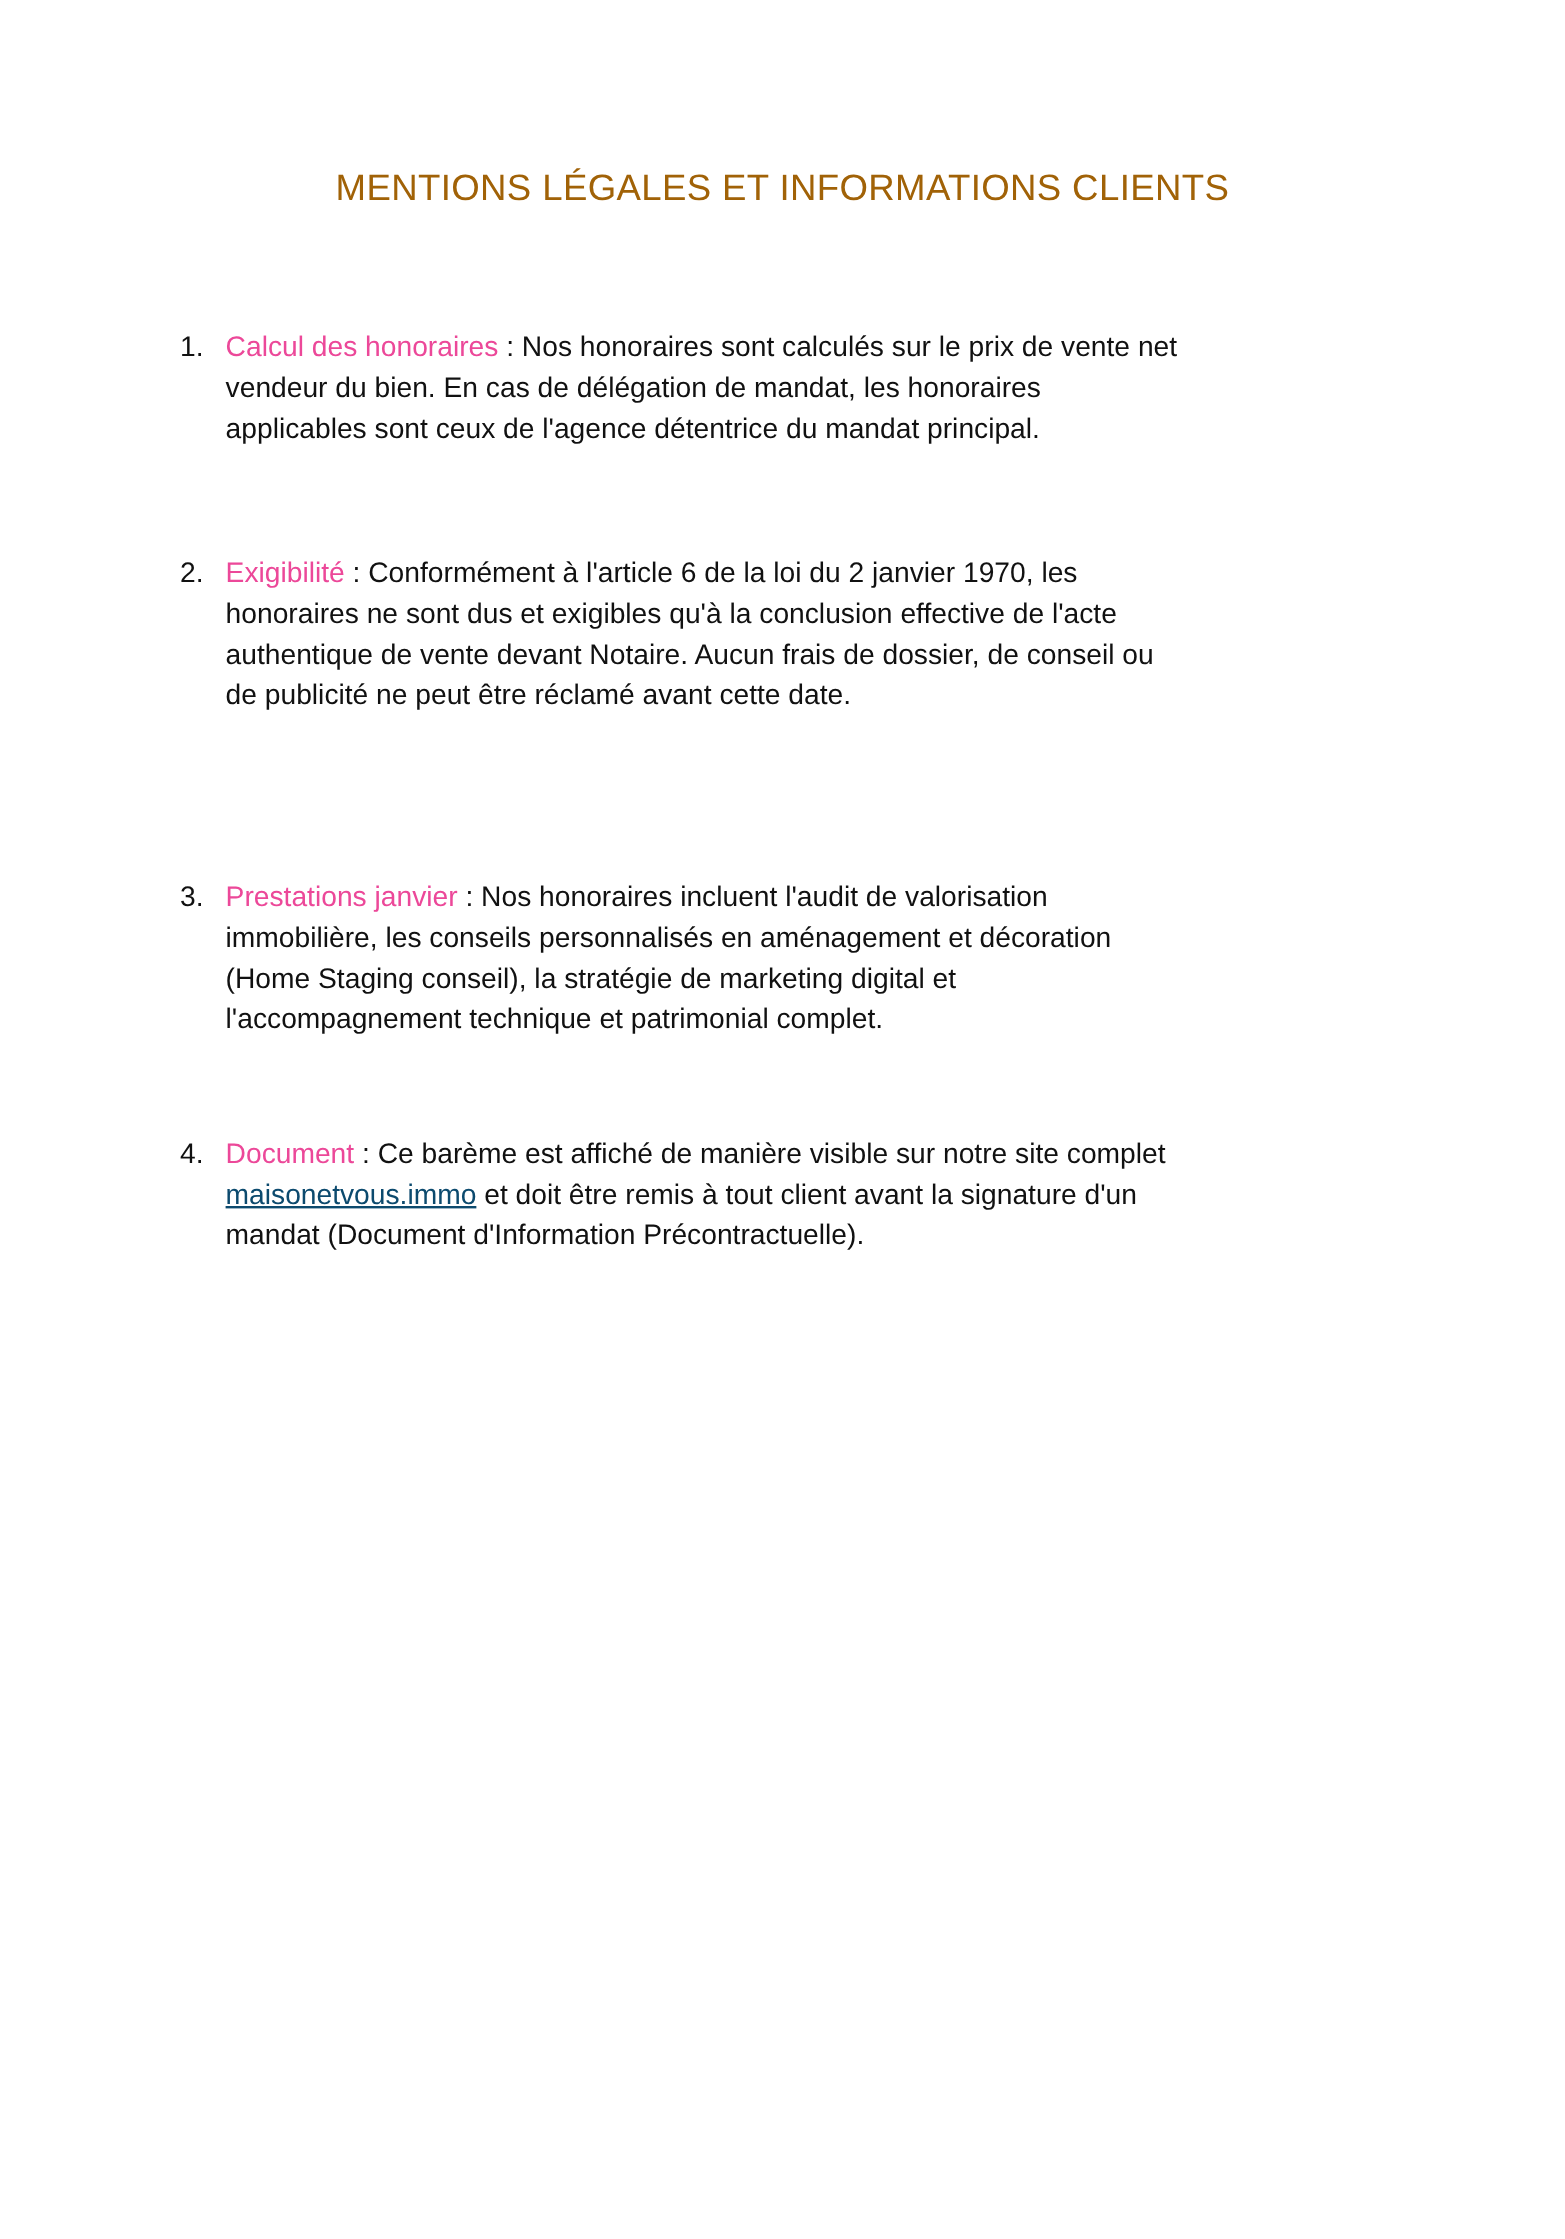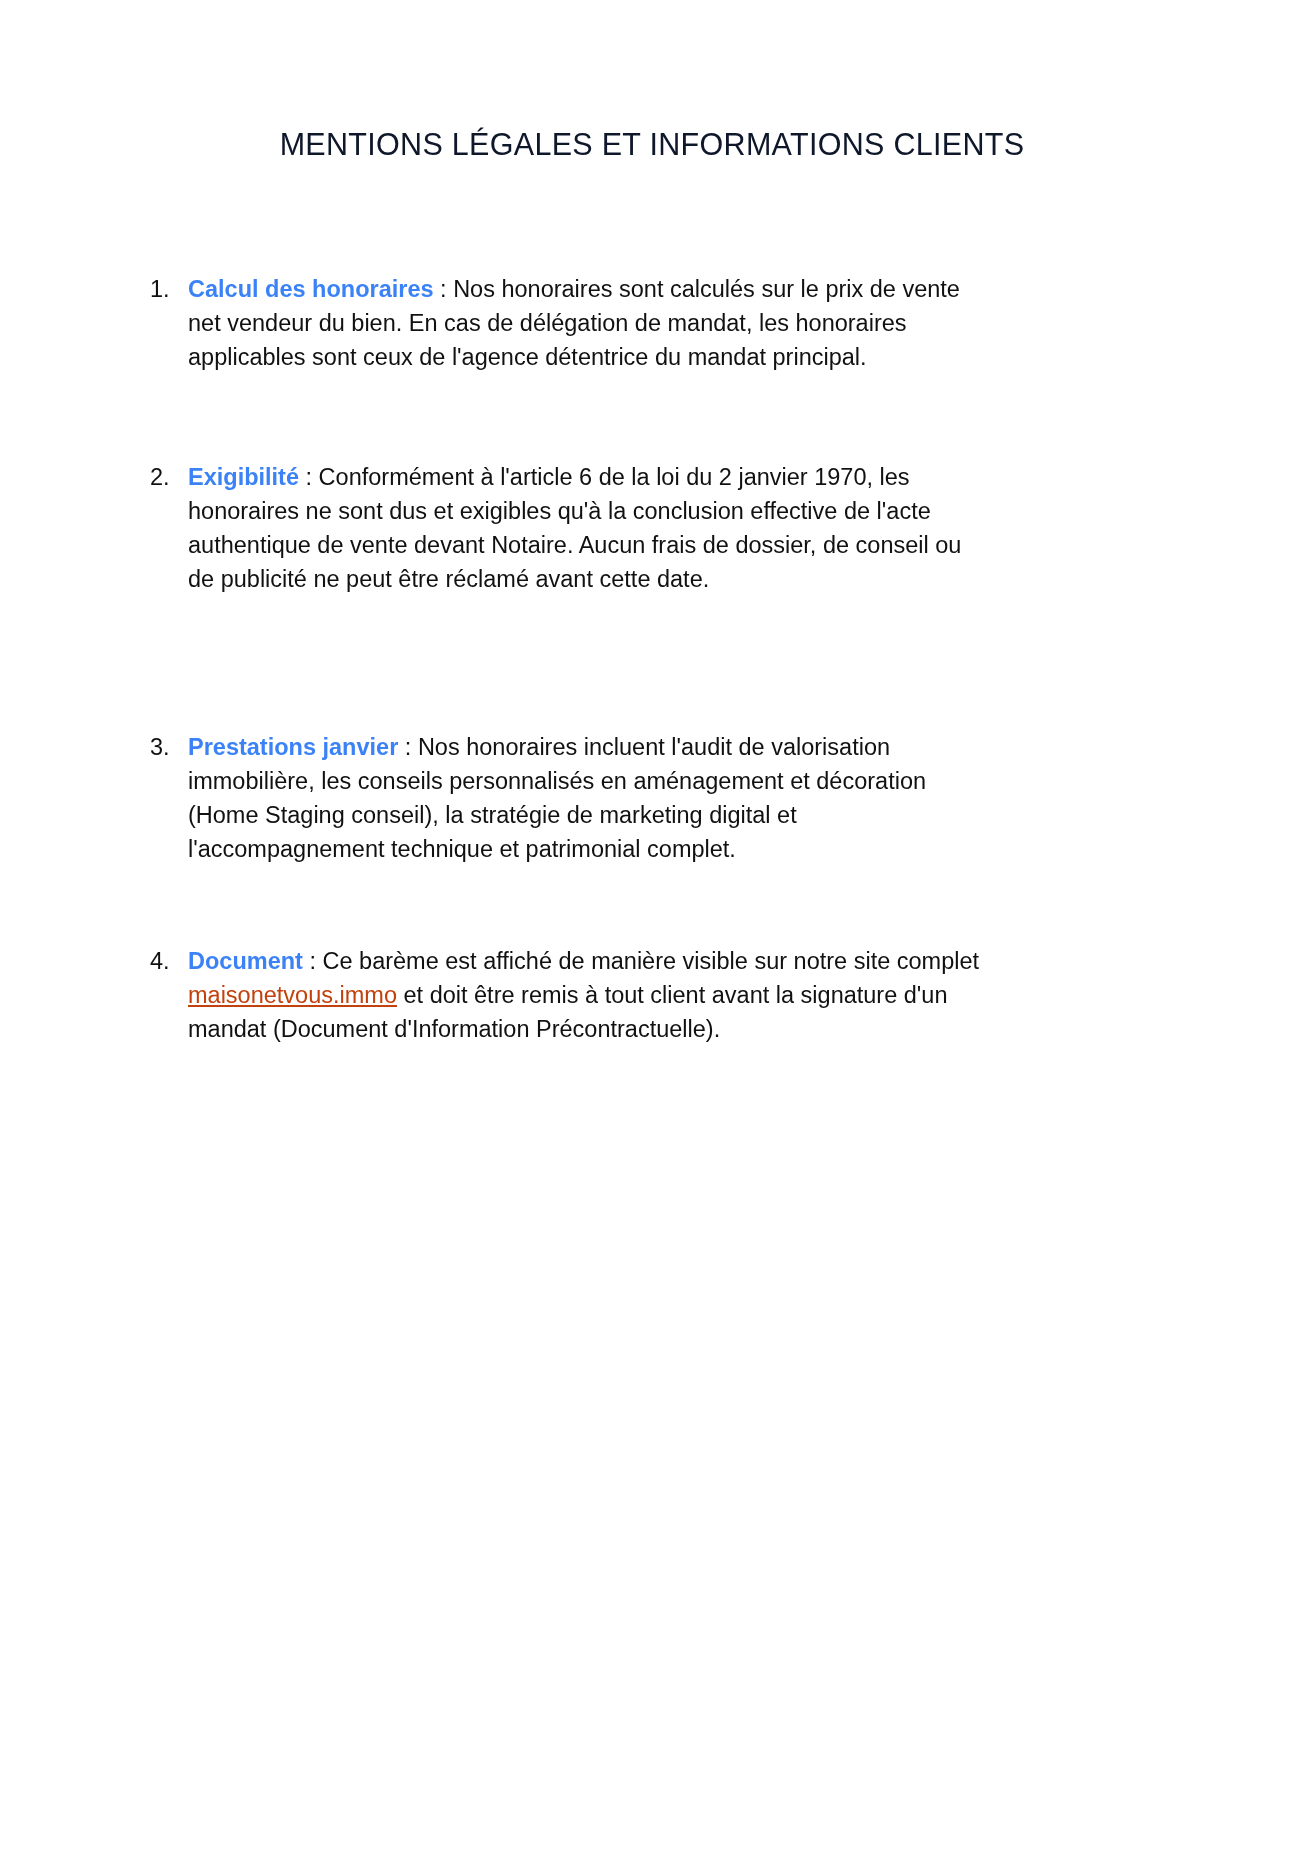--- a/index.html
+++ b/index.html
@@ -17,28 +17,28 @@
   .page {
     position: relative;
     width: 1304px;
     height: 1866px;
     background: #ffffff;
     box-sizing: border-box;
     overflow: hidden;
   }
   .doc-title {
     position: absolute;
-    top: 107px;
+    top: 120px;
     left: 0;
     width: 1304px;
     text-align: center;
     font-size: 30.5px;
     font-weight: 400;
     letter-spacing: 0.3px;
-    color: #0f172a;
+    color: #a16207;
     white-space: nowrap;
   }
   .list {
     position: absolute;
     top: 272px;
     left: 150px;
     width: 840px;
   }
   .item {
     display: flex;
@@ -54,25 +54,25 @@
     line-height: 34px;
     color: #111111;
     font-weight: 400;
   }
   .item-body {
     flex: 1 1 auto;
     font-size: 23.5px;
     line-height: 34px;
   }
   .lead {
-    font-weight: 700;
-    color: #3b82f6;
+    font-weight: 400;
+    color: #ec4899;
   }
   .link {
-    color: #c2410c;
+    color: #0c4a6e;
   }
   .gap-1 { height: 86px; }
   .gap-2 { height: 134px; }
   .gap-3 { height: 78px; }
 </style>
 </head>
 <body>
 
 <div class="page">
 

